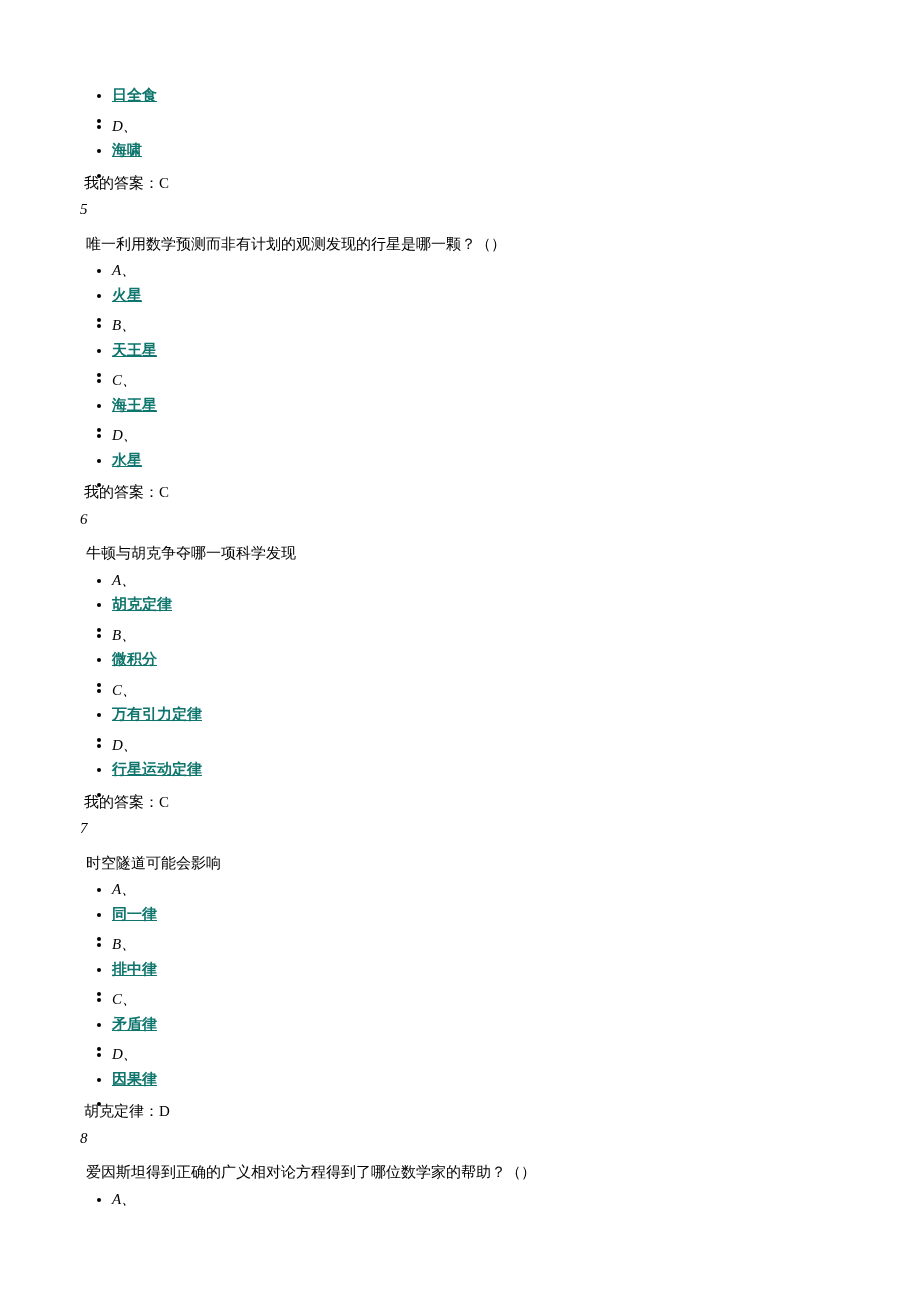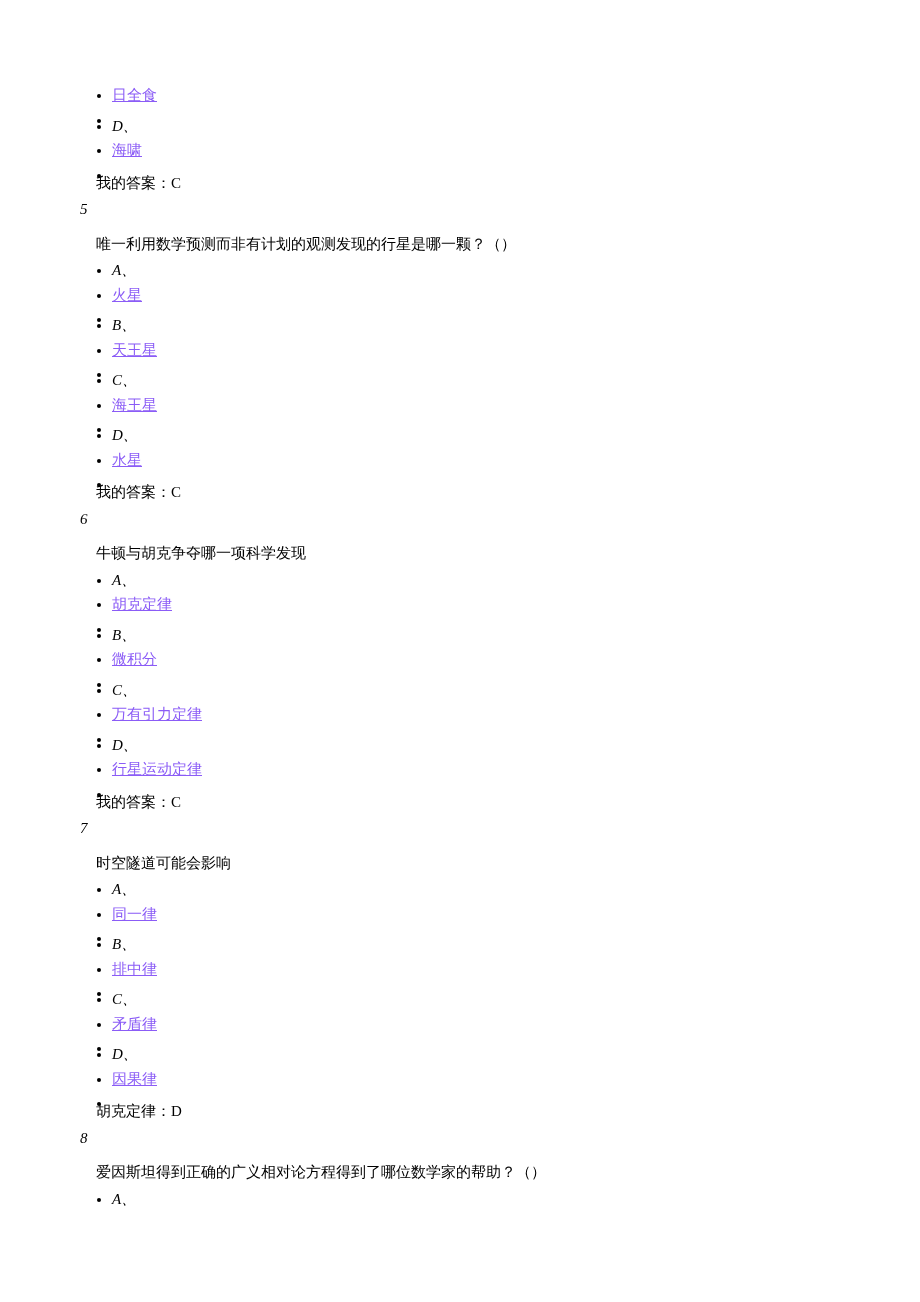--- a/index.html
+++ b/index.html
@@ -17,35 +17,36 @@
       padding-left: 32px;
     }
     li {
       margin: 2px 0;
       font-size: 15px;
     }
     li.letter {
       font-style: italic;
     }
     li a {
-      color: #8b5cf6;
+      color: #0f766e;
       text-decoration: underline;
+      font-weight: bold;
     }
     p {
       margin: 4px 0;
     }
     .answer {
-      margin: 4px 16px;
+      margin: 4px 4px;
     }
     .qnum {
       font-style: italic;
       margin: 2px 0;
     }
     .question {
-      margin: 12px 0 4px 16px;
+      margin: 12px 0 4px 6px;
     }
     li.blank {
       height: 4px;
     }
   </style>
 </head>
 <body>
 
 <ul>
   <li><a href="#">日全食</a></li>

